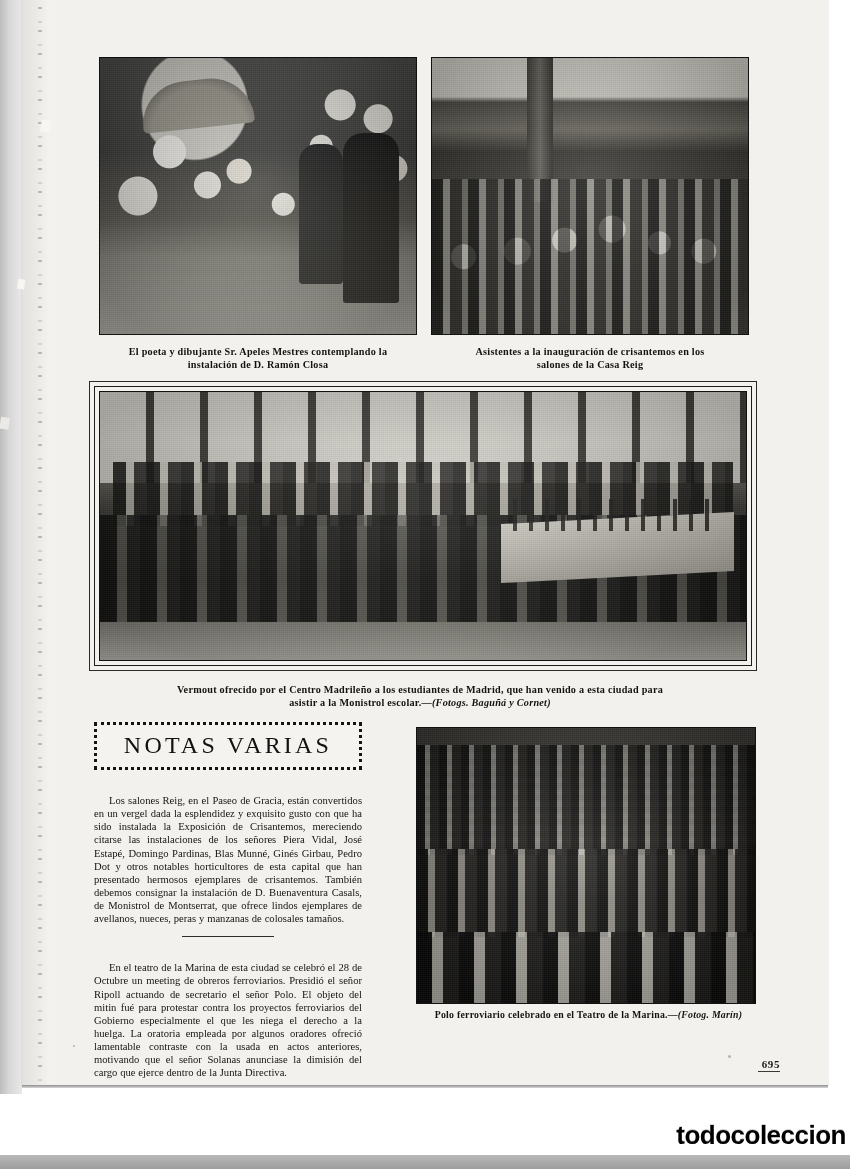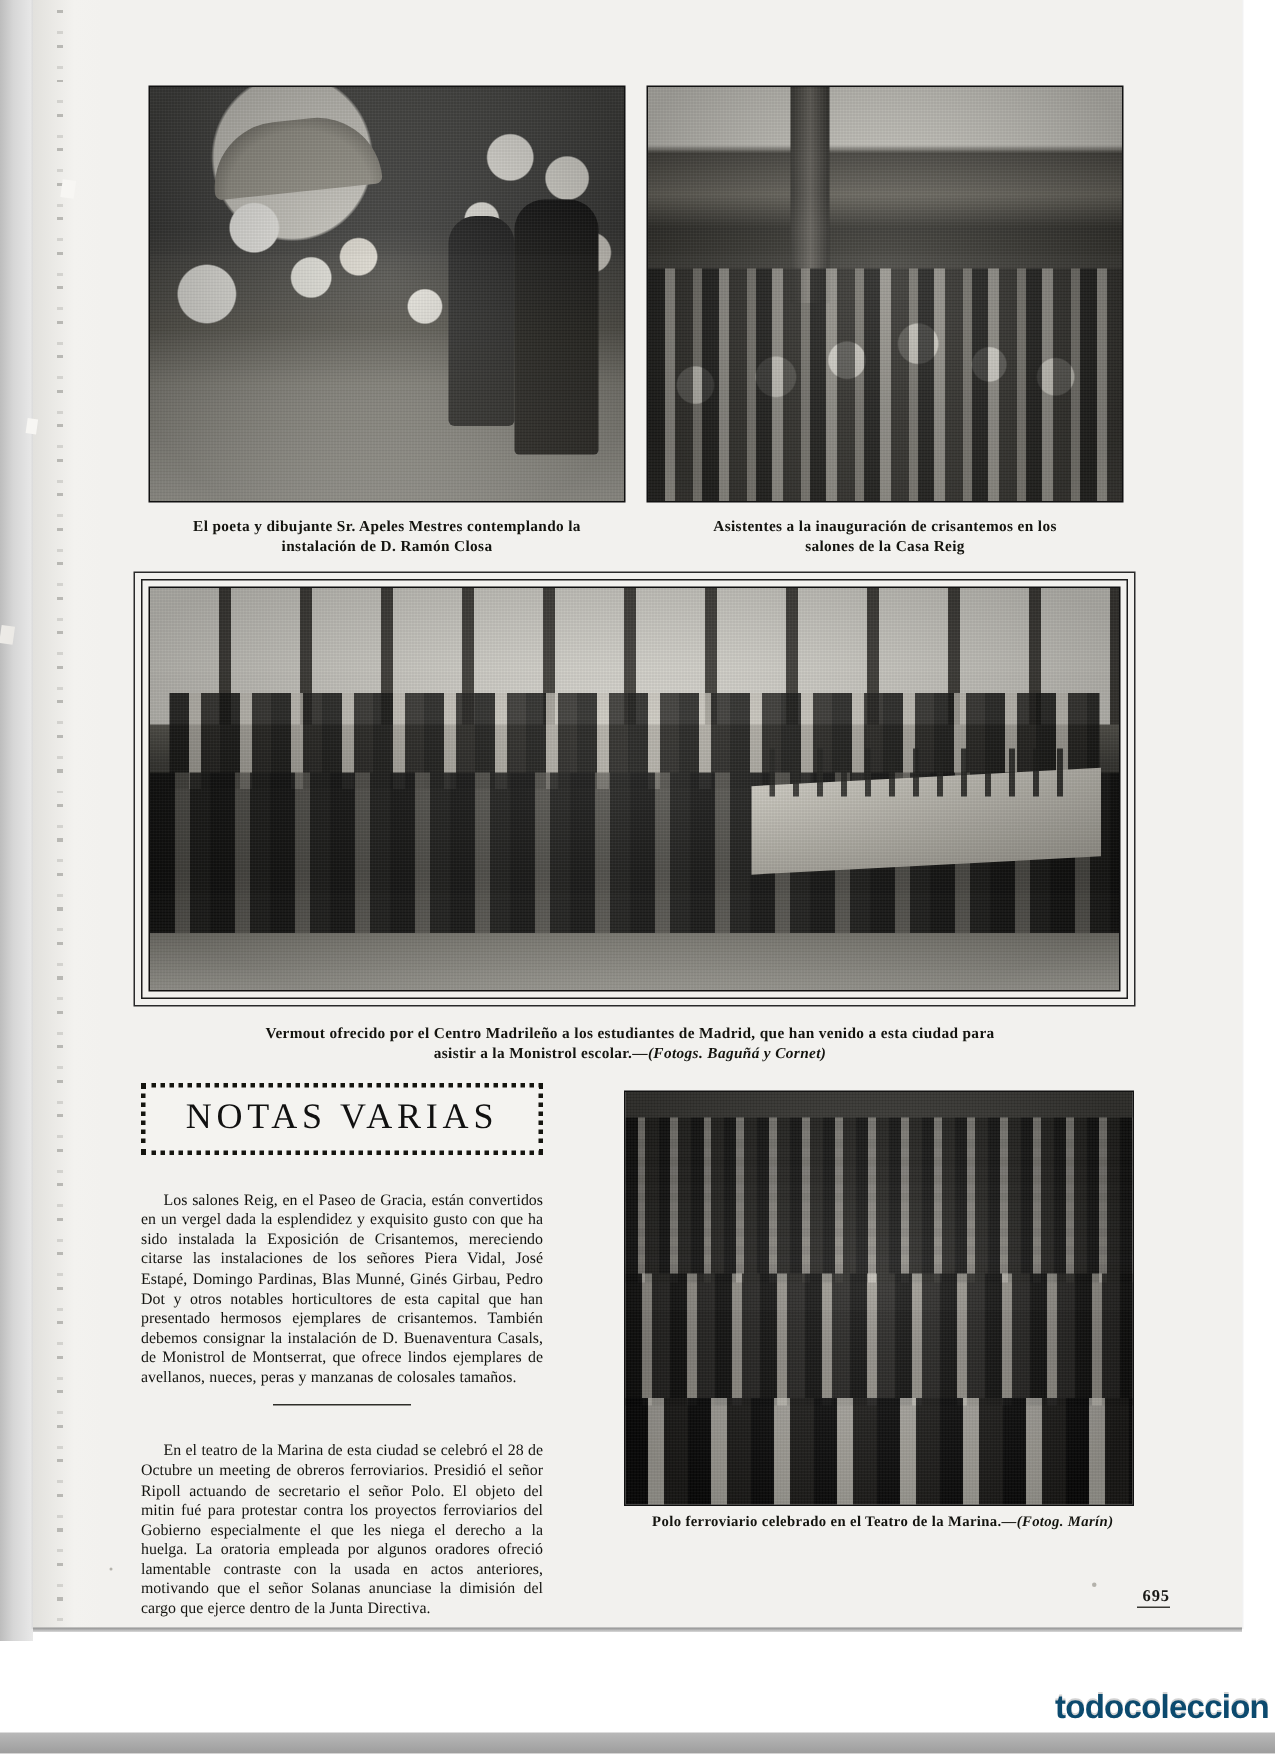--- a/index.html
+++ b/index.html
@@ -256,22 +256,22 @@
     font-family:"Liberation Serif", serif;
     font-size:11px;font-weight:bold;color:#1a1a16;letter-spacing:.6px;
   }
   #page-number-rule{width:22px;height:1px;background:#3a3a34;margin:1px auto 0;}
   
   .speck{position:absolute;background:#b4b2ab;border-radius:50%;}
   
   #watermark{
     position:absolute;right:4px;bottom:18px;
     font-family:"Liberation Sans", sans-serif;
-    font-size:22px;font-weight:bold;letter-spacing:-.5px;
-    color:#0c4a6e;
+    font-size:26px;font-weight:bold;letter-spacing:-.5px;
+    color:#000000;
     text-shadow:0 1px 0 #ffffff, 0 -1px 0 #d2d2d2;
     user-select:none;
   }
 </style>
 </head>
 <body>
 
 <div id="scan-backdrop"></div>
 <div id="left-gutter"></div>
 <div id="page-sheet"></div>

